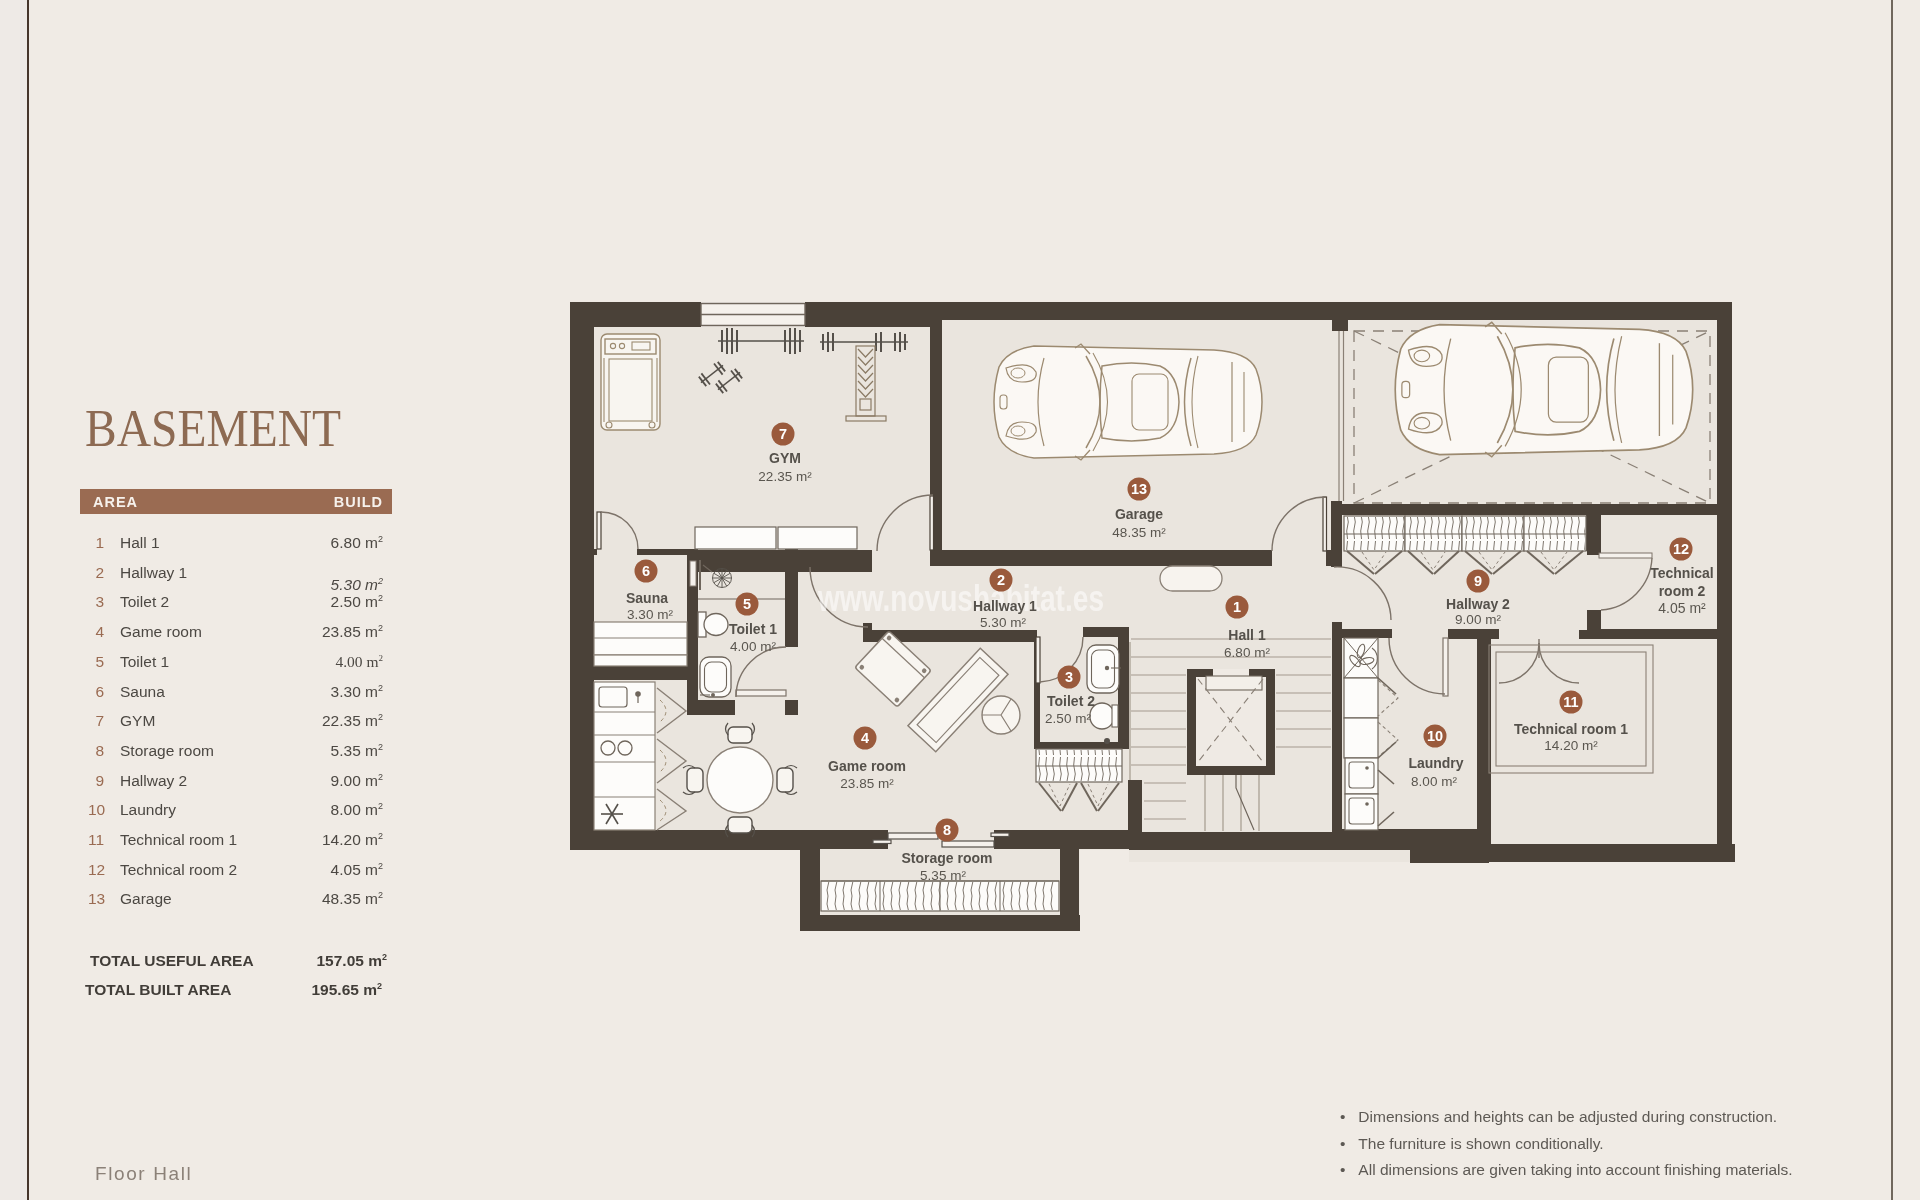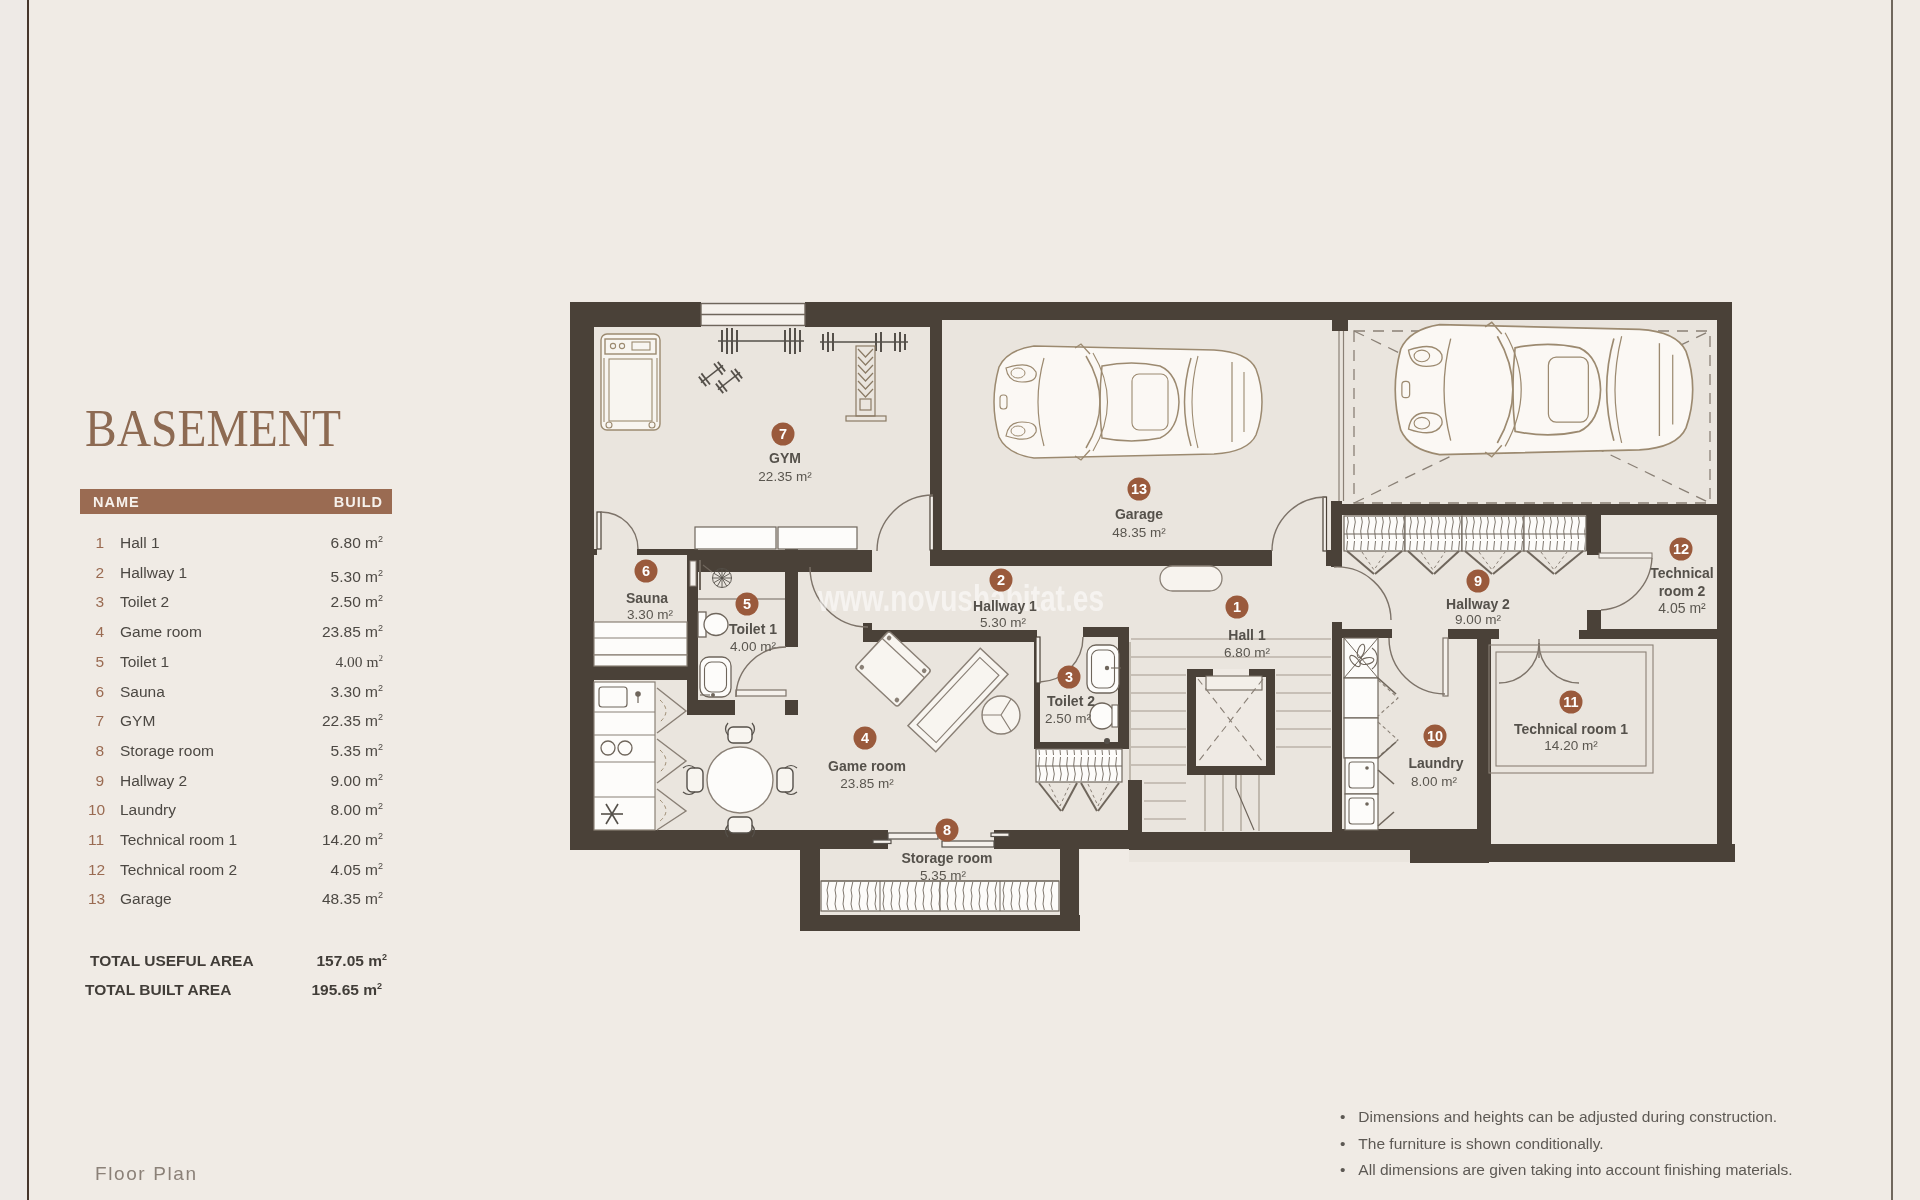--- a/index.html
+++ b/index.html
@@ -16,33 +16,33 @@
 <div class="abs" style="left:1891px;top:0;width:2px;height:1200px;background:#70675d;"></div>
 
 <div class="abs" style="left:84px;top:404px;width:300px;">
 <svg width="300" height="54" viewBox="0 0 300 54">
 <text x="1" y="42" textLength="256" lengthAdjust="spacingAndGlyphs" font-family="Liberation Serif, serif" font-size="52" fill="#8d6a52">BASEMENT</text>
 </svg>
 </div>
 
 <div class="abs" style="left:80px;top:489px;width:312px;height:25px;background:#9a6b52;color:#f6f1ec;
      font-size:14.5px;font-weight:bold;letter-spacing:1px;">
-  <span class="abs" style="left:13px;top:5px;">NAME</span>
+  <span class="abs" style="left:13px;top:5px;">AREA</span>
   <span class="abs" style="right:9px;top:5px;">BUILD</span>
 </div>
 
 <div class="abs" style="left:80px;top:534.0px;width:303px;font-size:15.5px;color:#4c4843;">
     <span class="abs" style="left:8px;top:0;width:16px;text-align:right;color:#9a6b52;">1</span>
     <span class="abs" style="left:40px;top:0;">Hall 1</span>
     <span class="abs" style="right:0;top:0;">6.80 m<sup style="font-size:9px;">2</sup></span>
   </div>
 <div class="abs" style="left:80px;top:563.7px;width:303px;font-size:15.5px;color:#4c4843;">
     <span class="abs" style="left:8px;top:0;width:16px;text-align:right;color:#9a6b52;">2</span>
     <span class="abs" style="left:40px;top:0;">Hallway 1</span>
-    <span class="abs" style="right:0;top:4px;">5.30 m<sup style="font-size:9px;">2</sup></span>
+    <span class="abs" style="right:0;top:12px;font-style:italic;">5.30 m<sup style="font-size:9px;">2</sup></span>
   </div>
 <div class="abs" style="left:80px;top:593.4px;width:303px;font-size:15.5px;color:#4c4843;">
     <span class="abs" style="left:8px;top:0;width:16px;text-align:right;color:#9a6b52;">3</span>
     <span class="abs" style="left:40px;top:0;">Toilet 2</span>
     <span class="abs" style="right:0;top:0;">2.50 m<sup style="font-size:9px;">2</sup></span>
   </div>
 <div class="abs" style="left:80px;top:623.1px;width:303px;font-size:15.5px;color:#4c4843;">
     <span class="abs" style="left:8px;top:0;width:16px;text-align:right;color:#9a6b52;">4</span>
     <span class="abs" style="left:40px;top:0;">Game room</span>
     <span class="abs" style="right:0;top:0;margin-left:33px;">23.85 m<sup style="font-size:9px;">2</sup></span>
@@ -95,21 +95,21 @@
 
 <div class="abs" style="left:90px;top:952px;width:298px;font-size:15.5px;font-weight:bold;color:#413d38;">
   <span>TOTAL USEFUL AREA</span>
   <span class="abs" style="right:1px;top:0;">157.05 m<sup style="font-size:9px;">2</sup></span>
 </div>
 <div class="abs" style="left:85px;top:981px;width:298px;font-size:15.5px;font-weight:bold;color:#413d38;">
   <span>TOTAL BUILT AREA</span>
   <span class="abs" style="right:1px;top:0;">195.65 m<sup style="font-size:9px;">2</sup></span>
 </div>
 
-<div class="abs" style="left:95px;top:1163px;font-size:19px;letter-spacing:1.6px;color:#8b8178;">Floor Plan</div>
+<div class="abs" style="left:95px;top:1163px;font-size:19px;letter-spacing:1.6px;color:#8b8178;">Floor Hall</div>
 
 <div class="abs" style="left:1340px;top:1104px;font-size:15.5px;color:#5d5954;line-height:26.5px;">
   <div>•&nbsp;&nbsp;&nbsp;Dimensions and heights can be adjusted during construction.</div>
   <div>•&nbsp;&nbsp;&nbsp;The furniture is shown conditionally.</div>
   <div>•&nbsp;&nbsp;&nbsp;All dimensions are given taking into account finishing materials.</div>
 </div>
 
 <svg id="plan" class="abs" style="left:0;top:0;" width="1920" height="1200" viewBox="0 0 1920 1200" fill="none" stroke-linecap="butt">
 <g>
 

